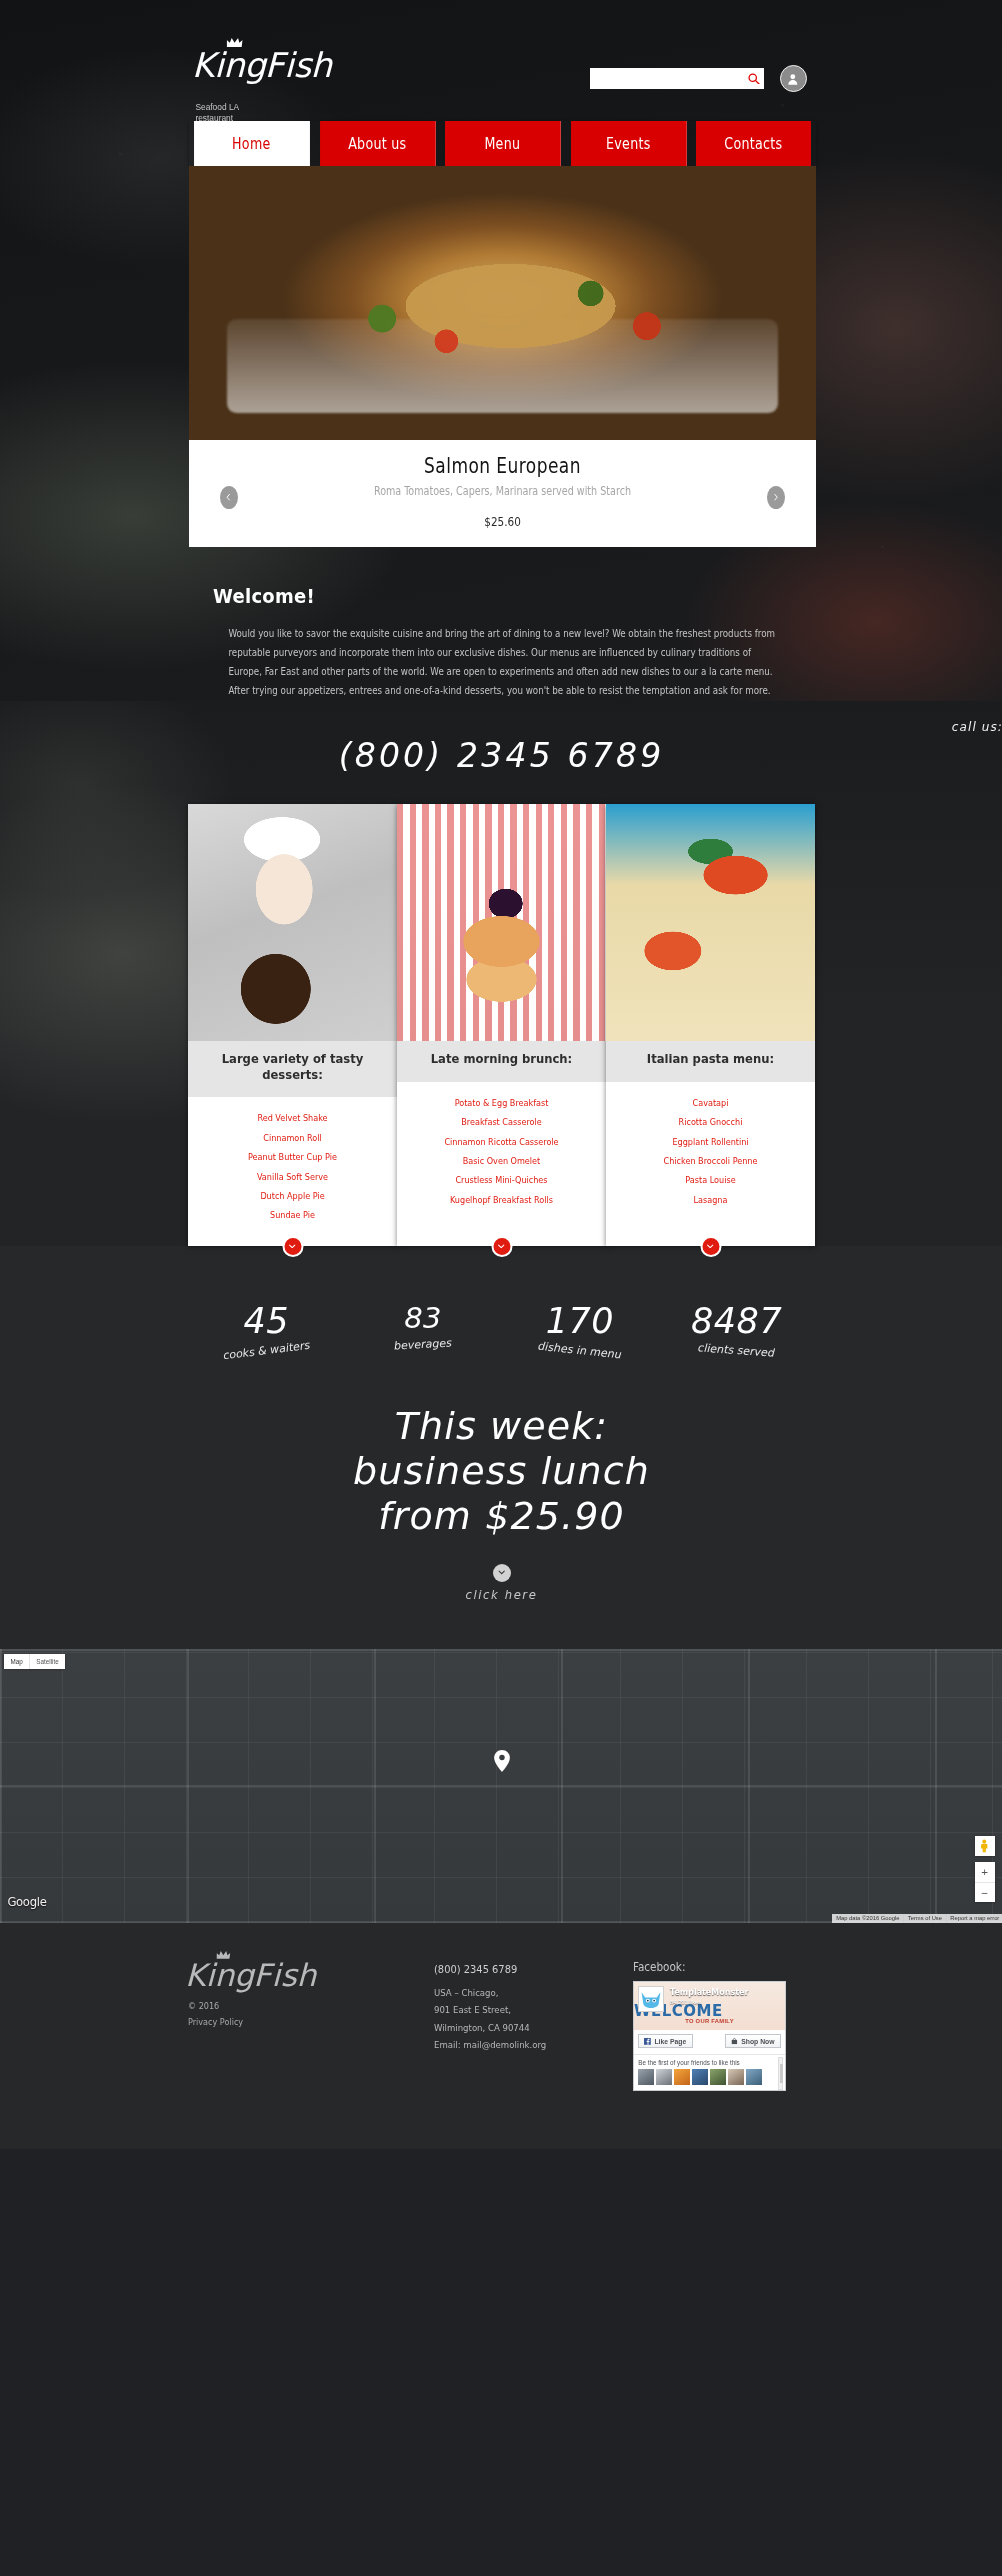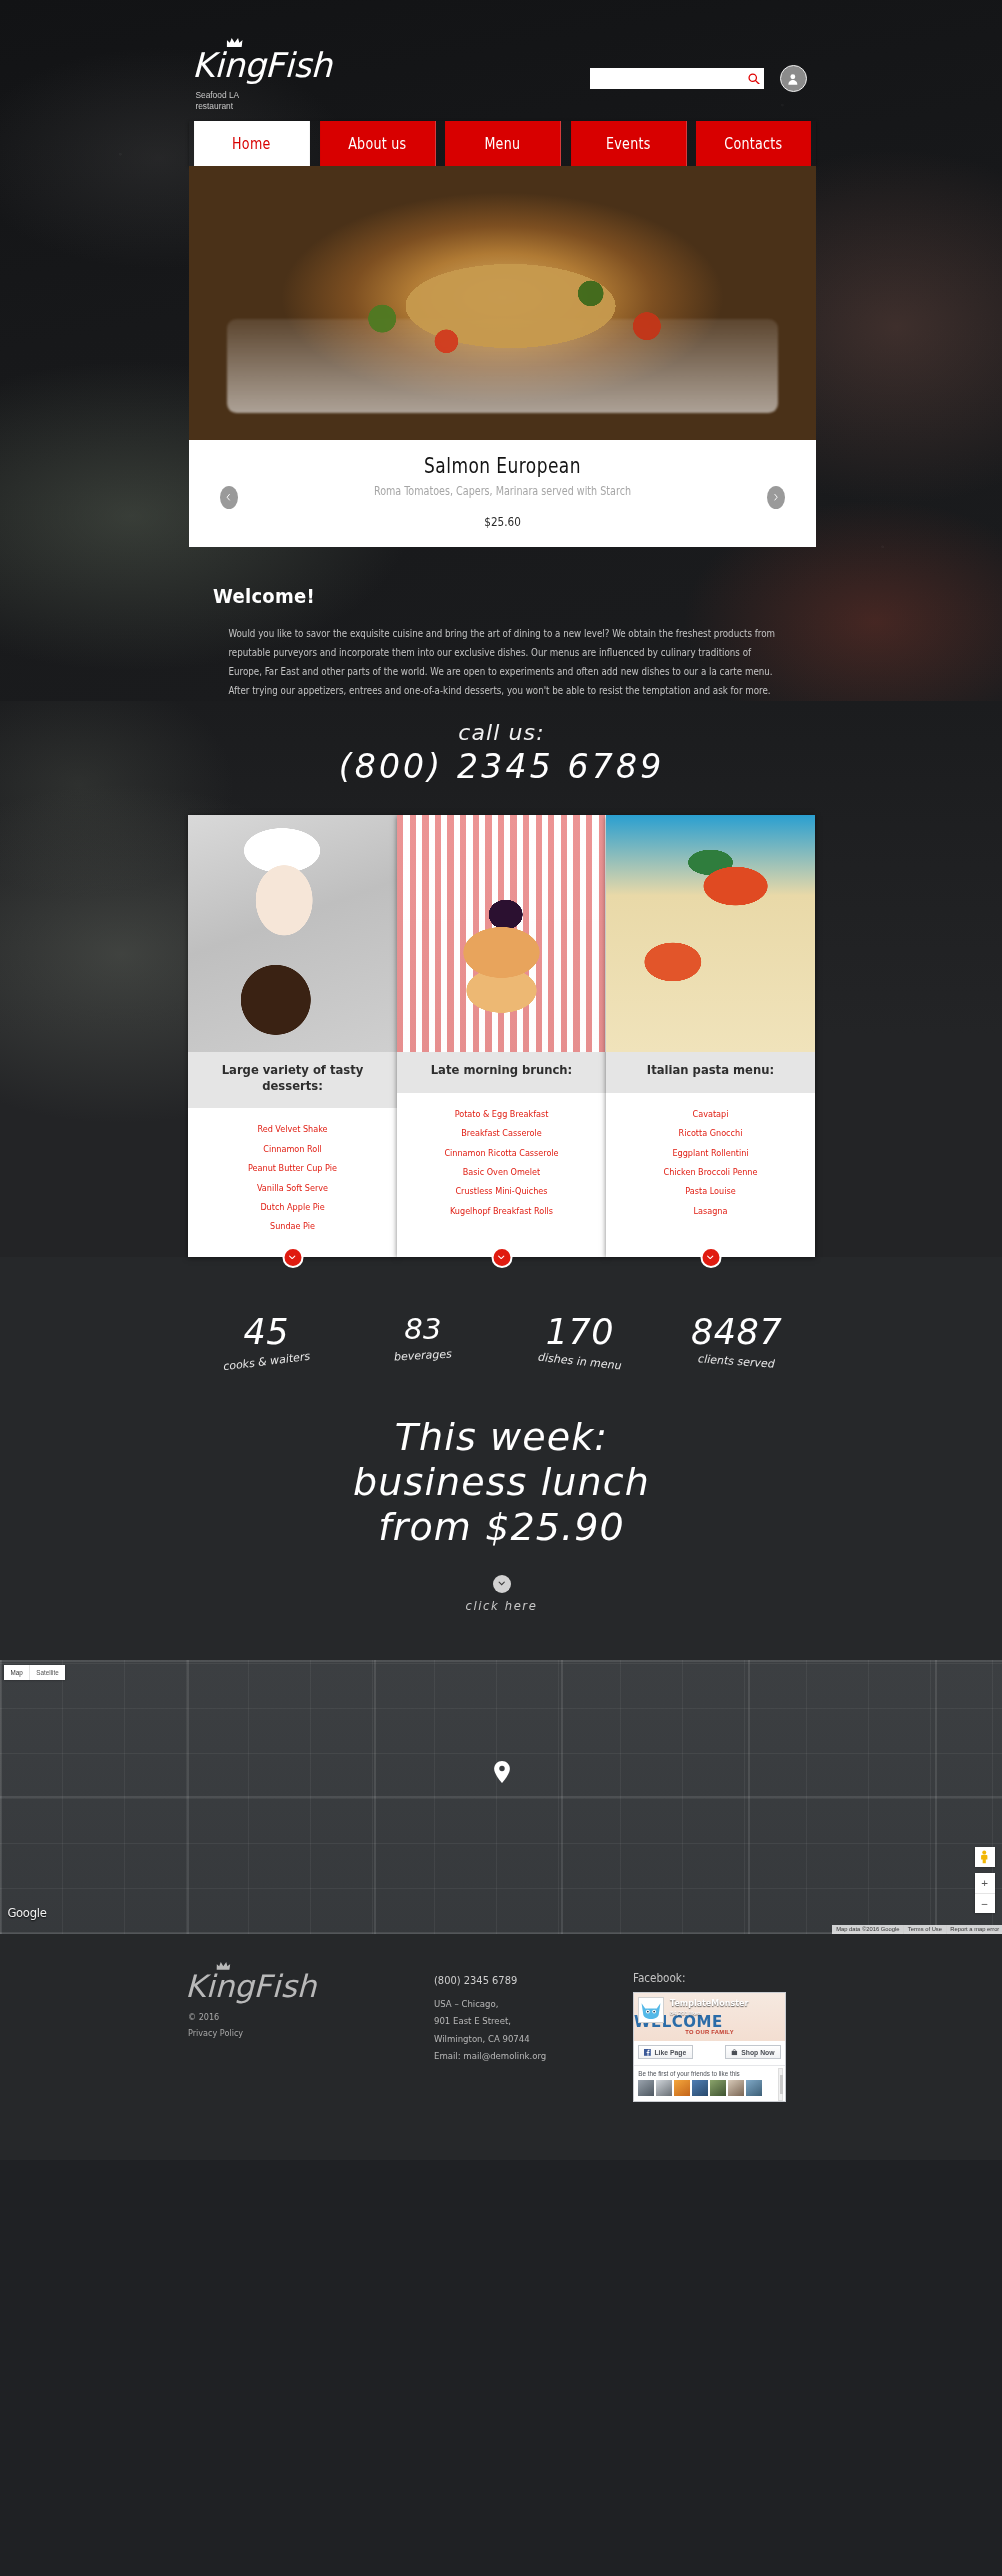--- a/index.html
+++ b/index.html
@@ -62,21 +62,21 @@
     font-style: italic;
     transform: skewX(-4deg);
   }
   .crown {
     position: absolute;
     left: 30px; top: -10.5px;
     width: 16px; height: 9.5px;
     color: #fff;
   }
   .brand-sub {
-    margin-top: 8px;
+    margin-top: 20px;
     font-size: 8.4px;
     line-height: 1.25;
     color: #c9c9c9;
     font-weight: 400;
   }
 
   .search-wrap {
     position: absolute;
     right: 51px; top: 68px;
     width: 174px; height: 21px;
@@ -231,23 +231,23 @@
   .callus-section {
     position: relative;
     width: 1003px;
     background:
       radial-gradient(ellipse 369px 242px at 121px 253px, rgba(110,115,105,0.40), rgba(0,0,0,0) 70%),
       radial-gradient(ellipse 221px 158px at 79px 84px, rgba(90,95,85,0.28), rgba(0,0,0,0) 70%),
       linear-gradient(180deg, #1b1c1e 0%, #232426 60%, #232426 100%);
     padding: 19px 0 0;
   }
   .callus-label {
-    text-align: center;
-    font-family: "DejaVu Sans", sans-serif;
-    font-size: 22px;
+    text-align: right;
+    font-family: "DejaVu Sans", sans-serif;
+    font-size: 12px;
     color: #f2f2f2;
     font-style: italic;
     font-weight: 300;
     letter-spacing: 1.1px;
   }
   .callus-phone {
     text-align: center;
     margin-top: 2.1px;
     font-family: "DejaVu Sans", sans-serif;
     font-size: 33px;

